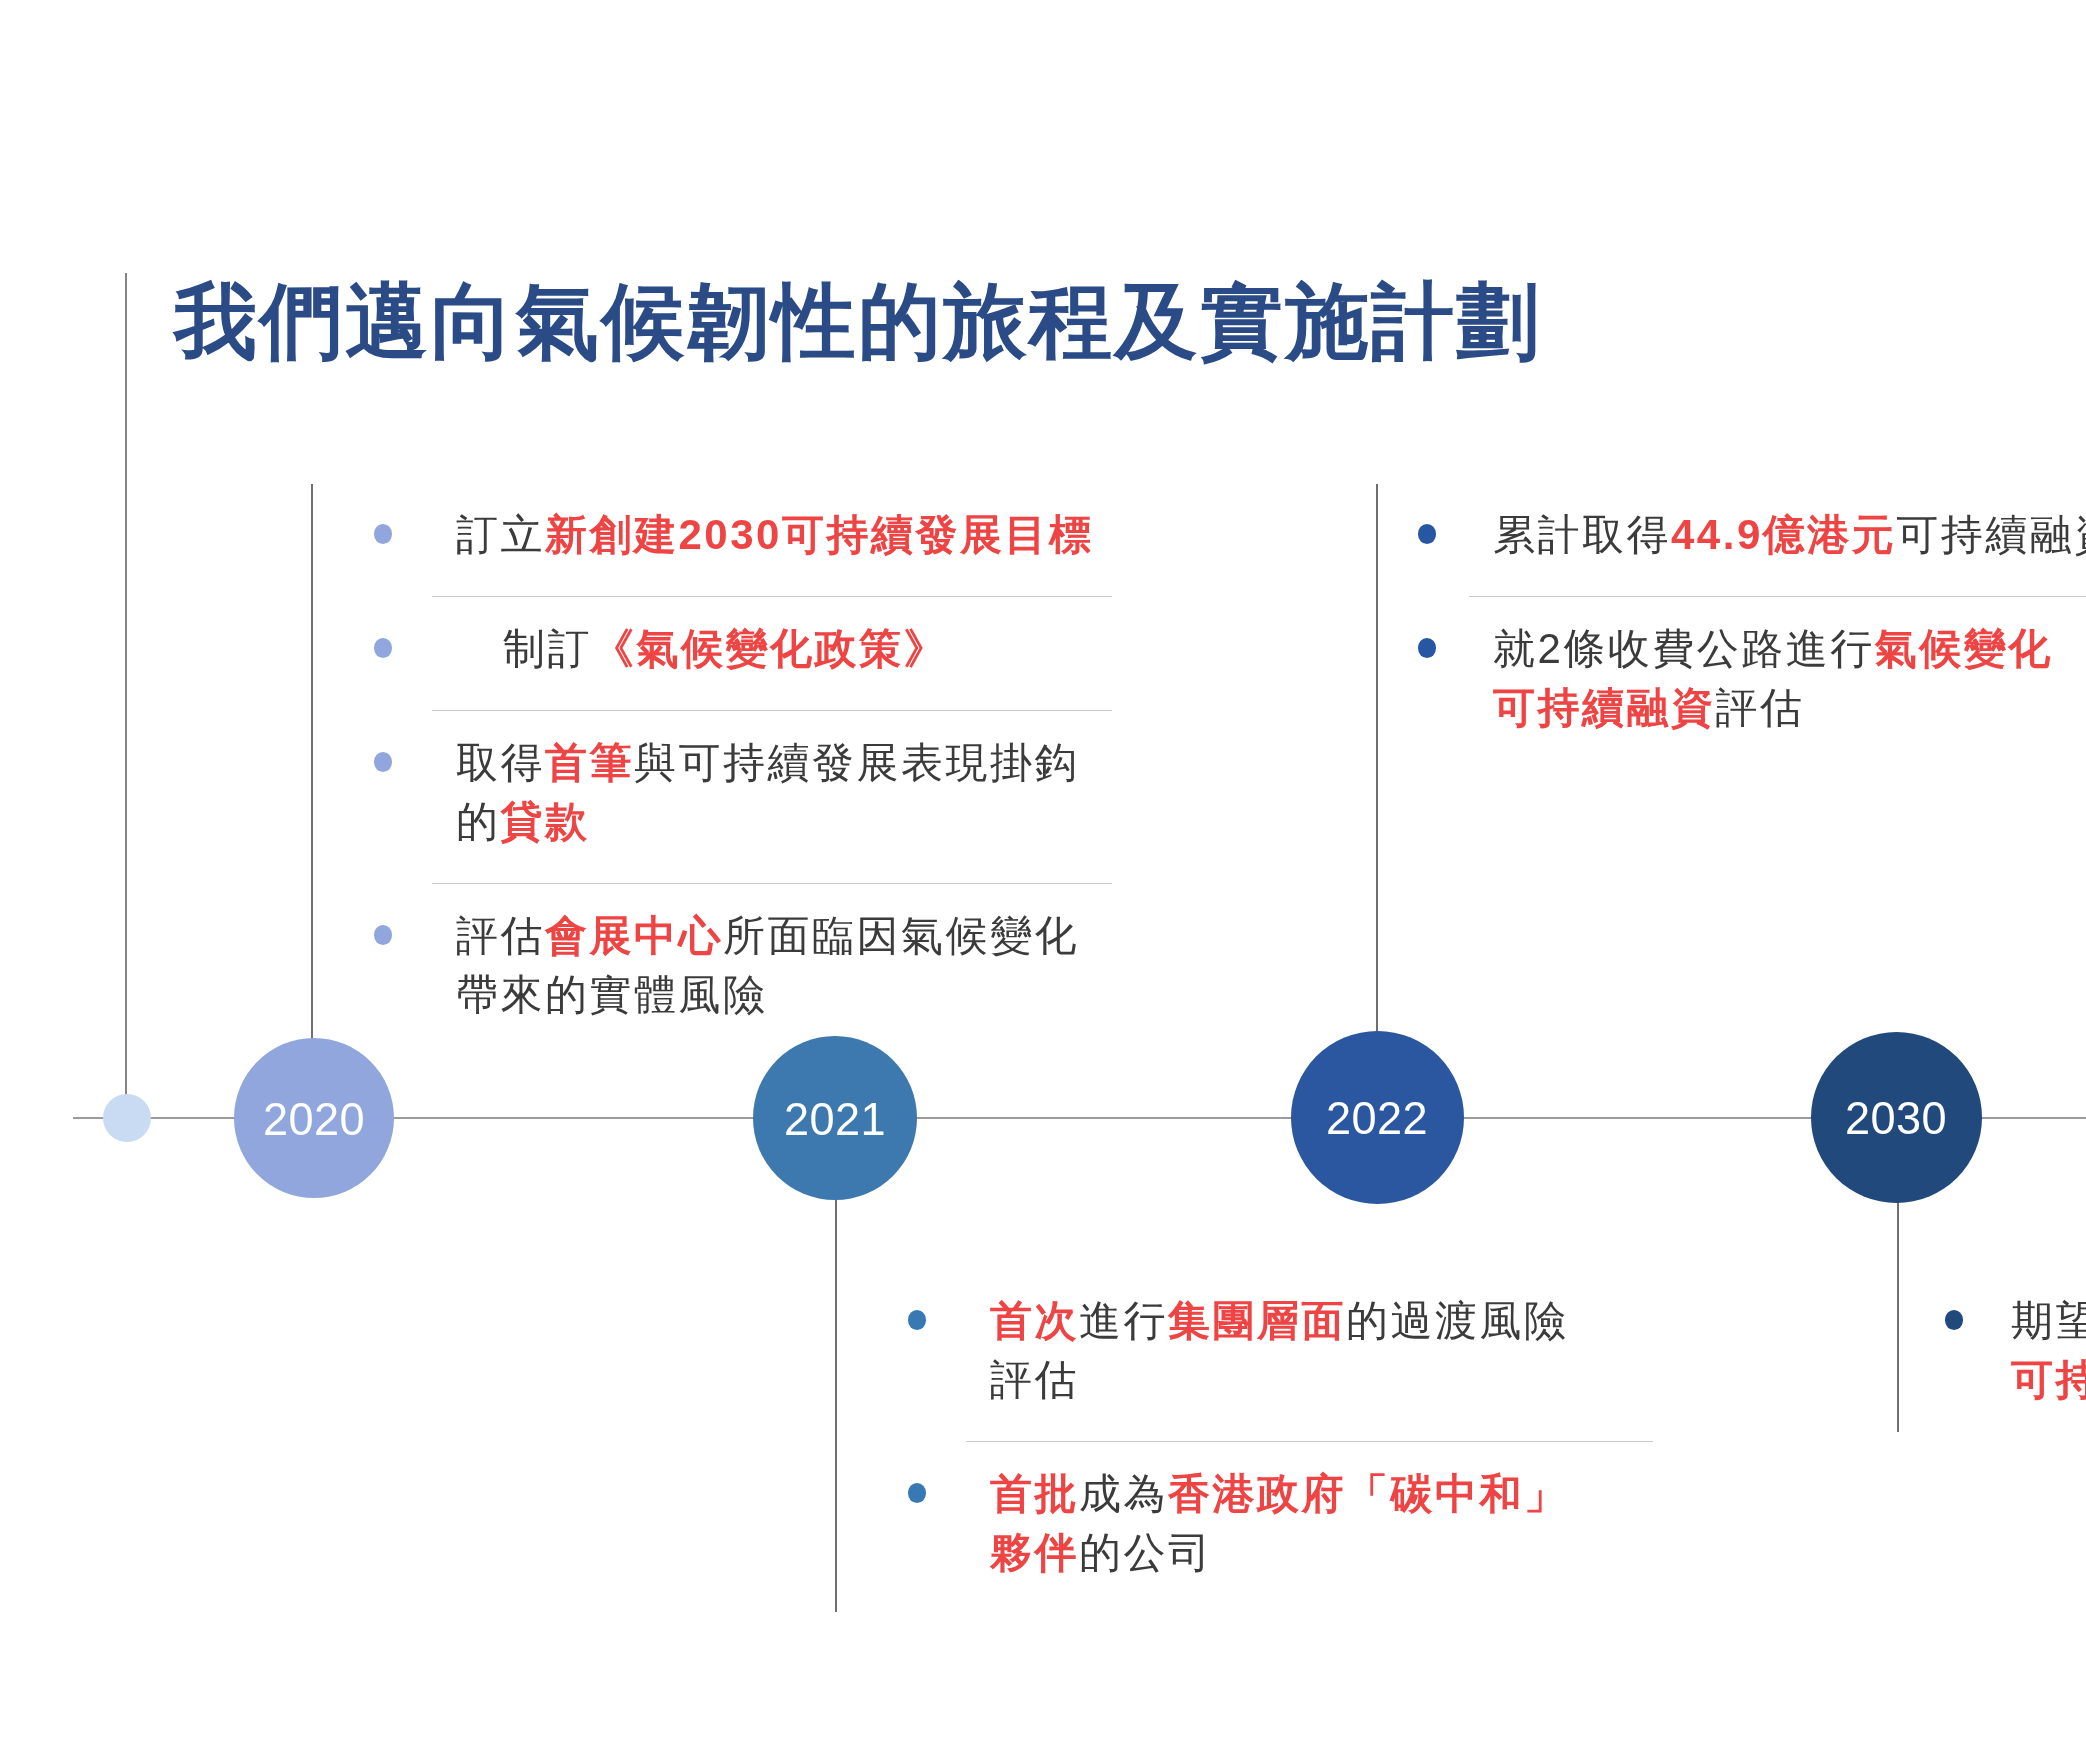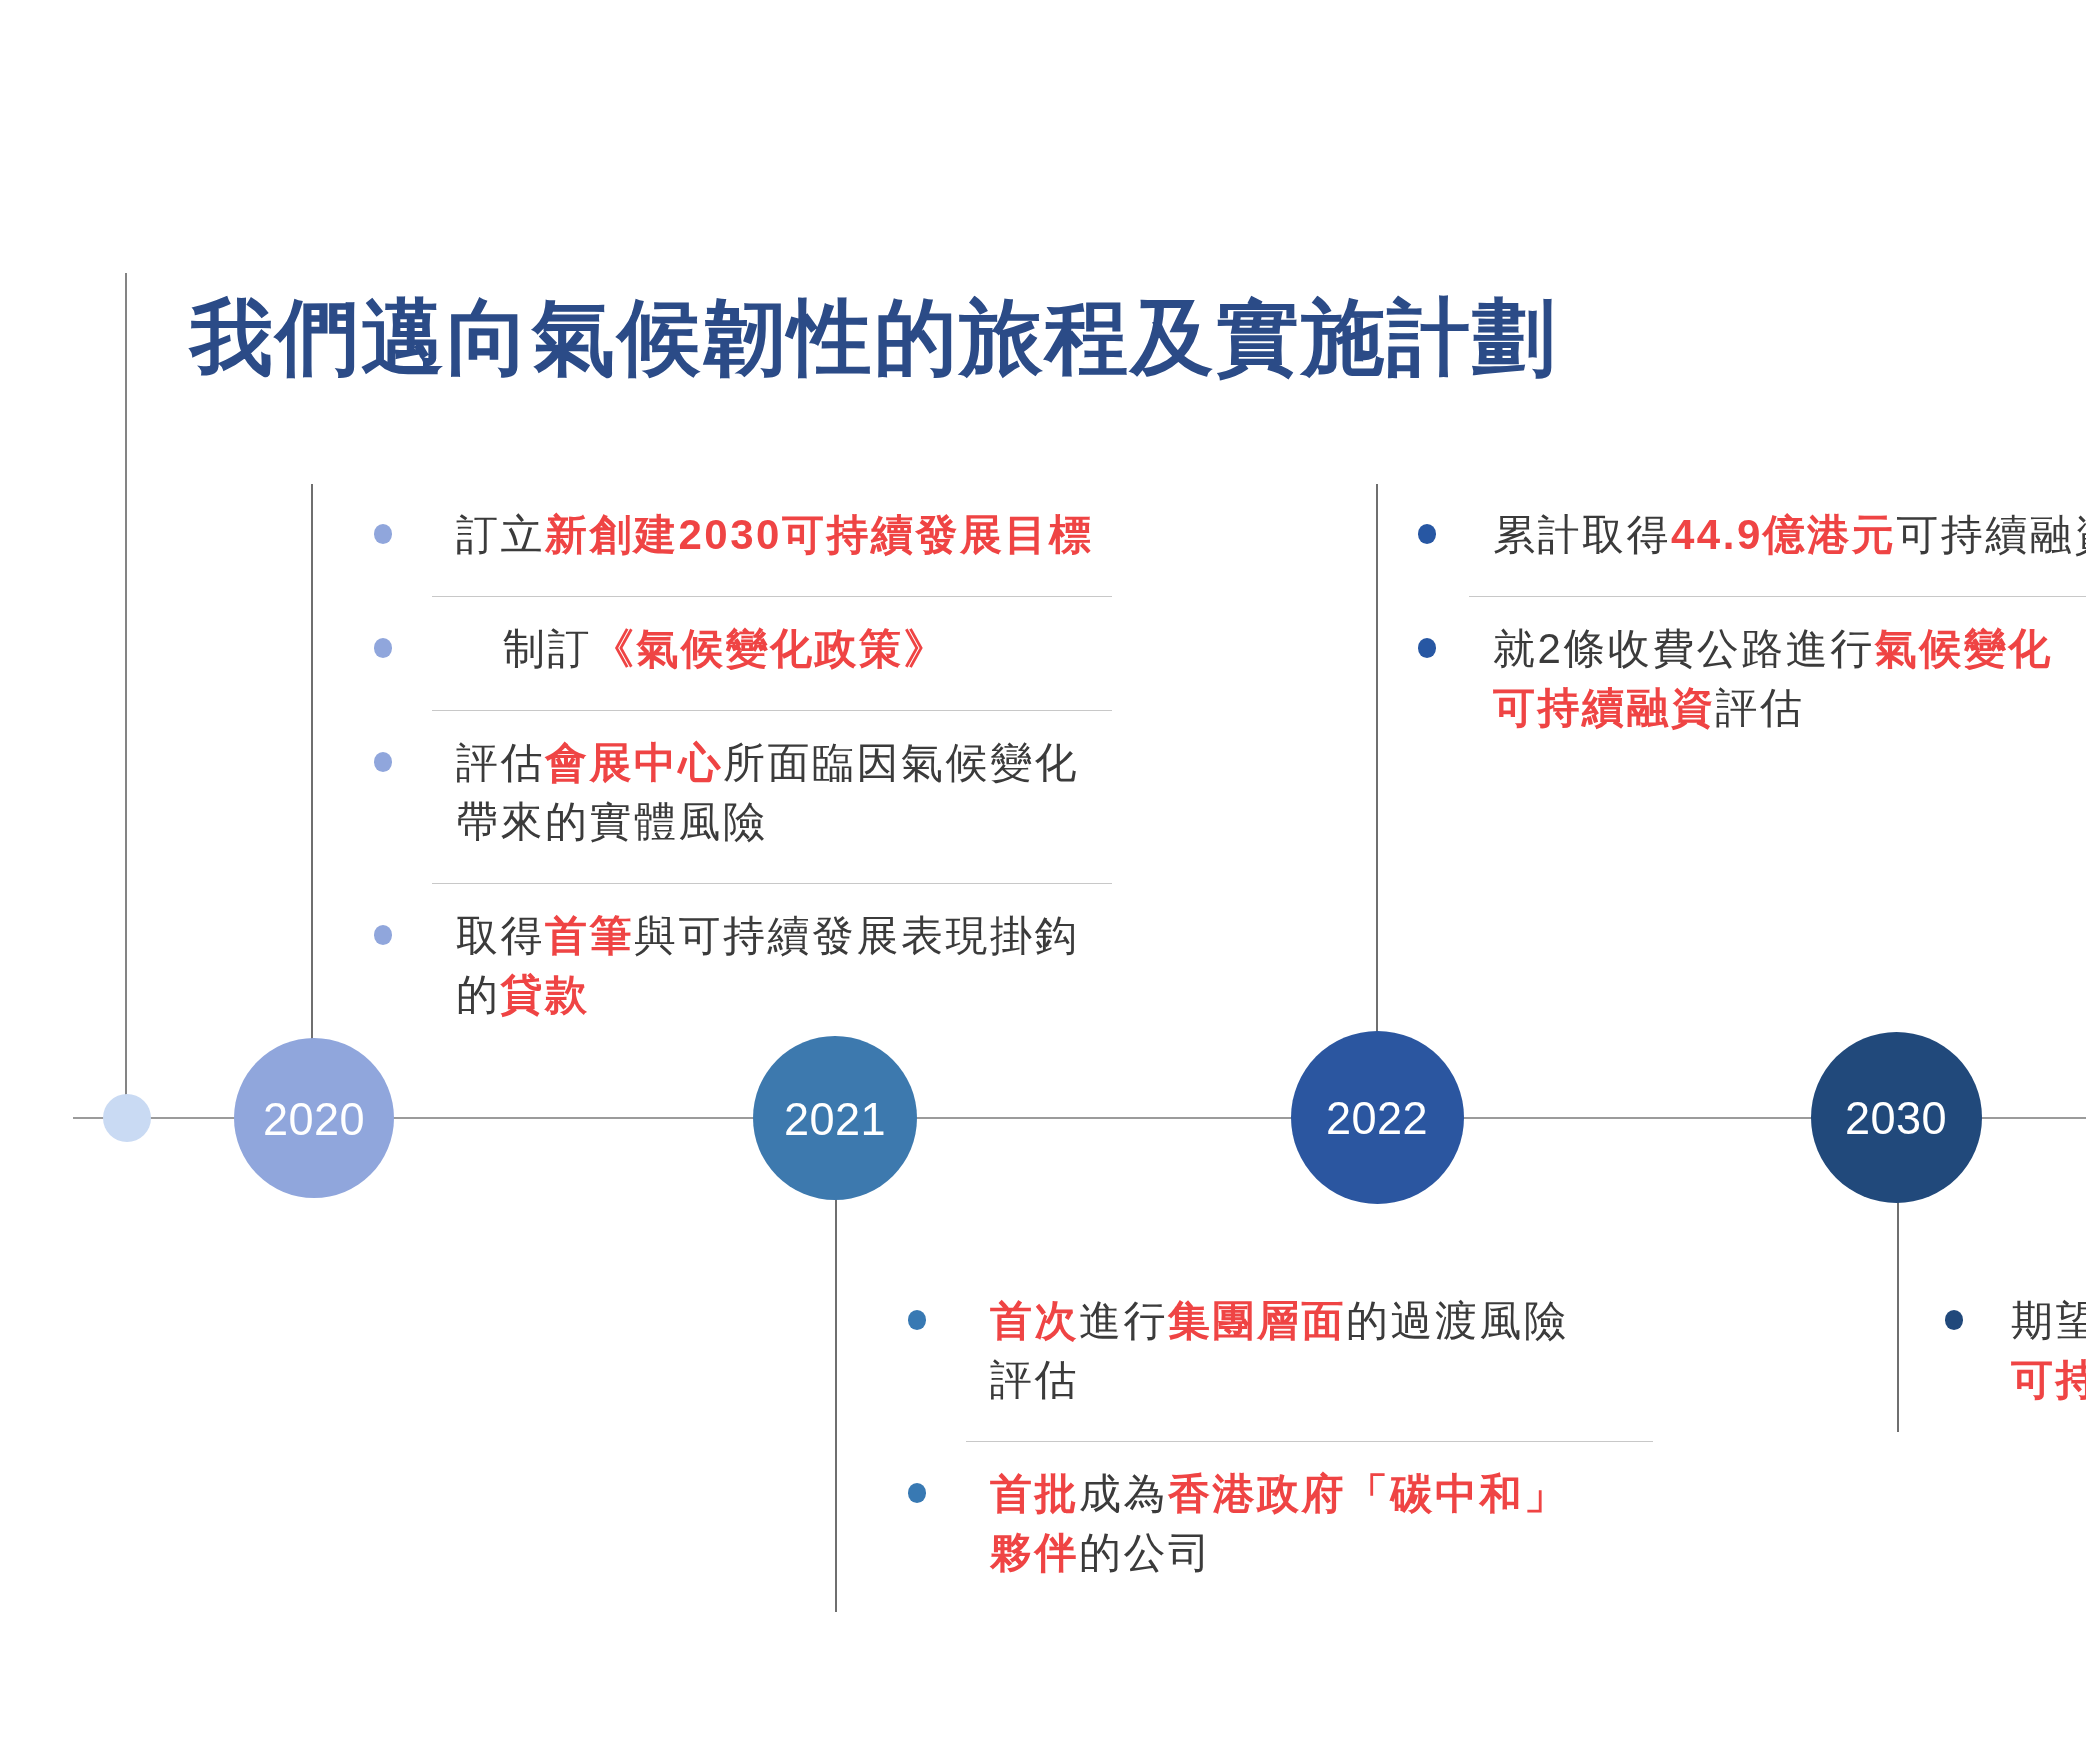--- a/index.html
+++ b/index.html
@@ -4,21 +4,21 @@
 <style>
   html,body { margin:0; padding:0; background:#ffffff; }
   .canvas {
     position:relative; width:2921px; height:1758px; overflow:hidden;
     background:#ffffff;
     font-family:"Liberation Sans","DejaVu Sans",sans-serif;
   }
 
   
   .page-title {
-    position:absolute; left:174px; top:267px; margin:16px;
+    position:absolute; left:174px; top:267px; margin:0;
     font-size:83px; font-weight:700; letter-spacing:2.5px;
     white-space:nowrap;
   }
 
   
   .vline { position:absolute; width:1.7px; z-index:2; }
   .hline { position:absolute; height:1.7px; z-index:2; }
   #left-line   { left:125px;  top:273px;  height:844px; background:#848484; }
   #axis        { left:73px;  top:1117px; width:2621px;  background:#9b9b9b; }
   #conn-2020   { left:311px;  top:484px; height:555px; background:#6f6f6f; }
@@ -93,25 +93,25 @@
       <li class="event">
         <span class="dot" style="background-color: rgb(144, 166, 220);"></span>
         <p class="txt" style="color: rgb(59, 59, 59);"><span class="seg-r">訂立</span><span class="seg-b">新創建2030可持續發展目標</span></p>
       </li>
       <li class="event">
         <span class="dot" style="background-color: rgb(144, 166, 220);"></span>
         <p class="txt" style="color: rgb(59, 59, 59); margin-left: 47px;"><span class="seg-r">制訂</span><span class="seg-b">《氣候變化政策》</span></p>
       </li>
       <li class="event">
         <span class="dot" style="background-color: rgb(144, 166, 220);"></span>
-        <p class="txt" style="color: rgb(59, 59, 59);"><span class="seg-r">評估</span><span class="seg-b">會展中心</span><span class="seg-r">所面臨因氣候變化</span><br><span class="seg-r">帶來的實體風險</span></p>
+        <p class="txt" style="color: rgb(59, 59, 59);"><span class="seg-r">取得</span><span class="seg-b">首筆</span><span class="seg-r">與可持續發展表現掛鈎</span><br><span class="seg-r">的</span><span class="seg-b">貸款</span></p>
       </li>
       <li class="event">
         <span class="dot" style="background-color: rgb(144, 166, 220);"></span>
-        <p class="txt" style="color: rgb(59, 59, 59);"><span class="seg-r">取得</span><span class="seg-b">首筆</span><span class="seg-r">與可持續發展表現掛鈎</span><br><span class="seg-r">的</span><span class="seg-b">貸款</span></p>
+        <p class="txt" style="color: rgb(59, 59, 59);"><span class="seg-r">評估</span><span class="seg-b">會展中心</span><span class="seg-r">所面臨因氣候變化</span><br><span class="seg-r">帶來的實體風險</span></p>
       </li>
     </ul>
   </div>
 
   <div class="group" id="g2021">
     <ul class="events">
       <li class="event">
         <span class="dot" style="background-color: rgb(56, 121, 179);"></span>
         <p class="txt" style="color: rgb(59, 59, 59);"><span class="seg-b">首次</span><span class="seg-r">進行</span><span class="seg-b">集團層面</span><span class="seg-r">的過渡風險</span><br><span class="seg-r">評估</span></p>
       </li>

